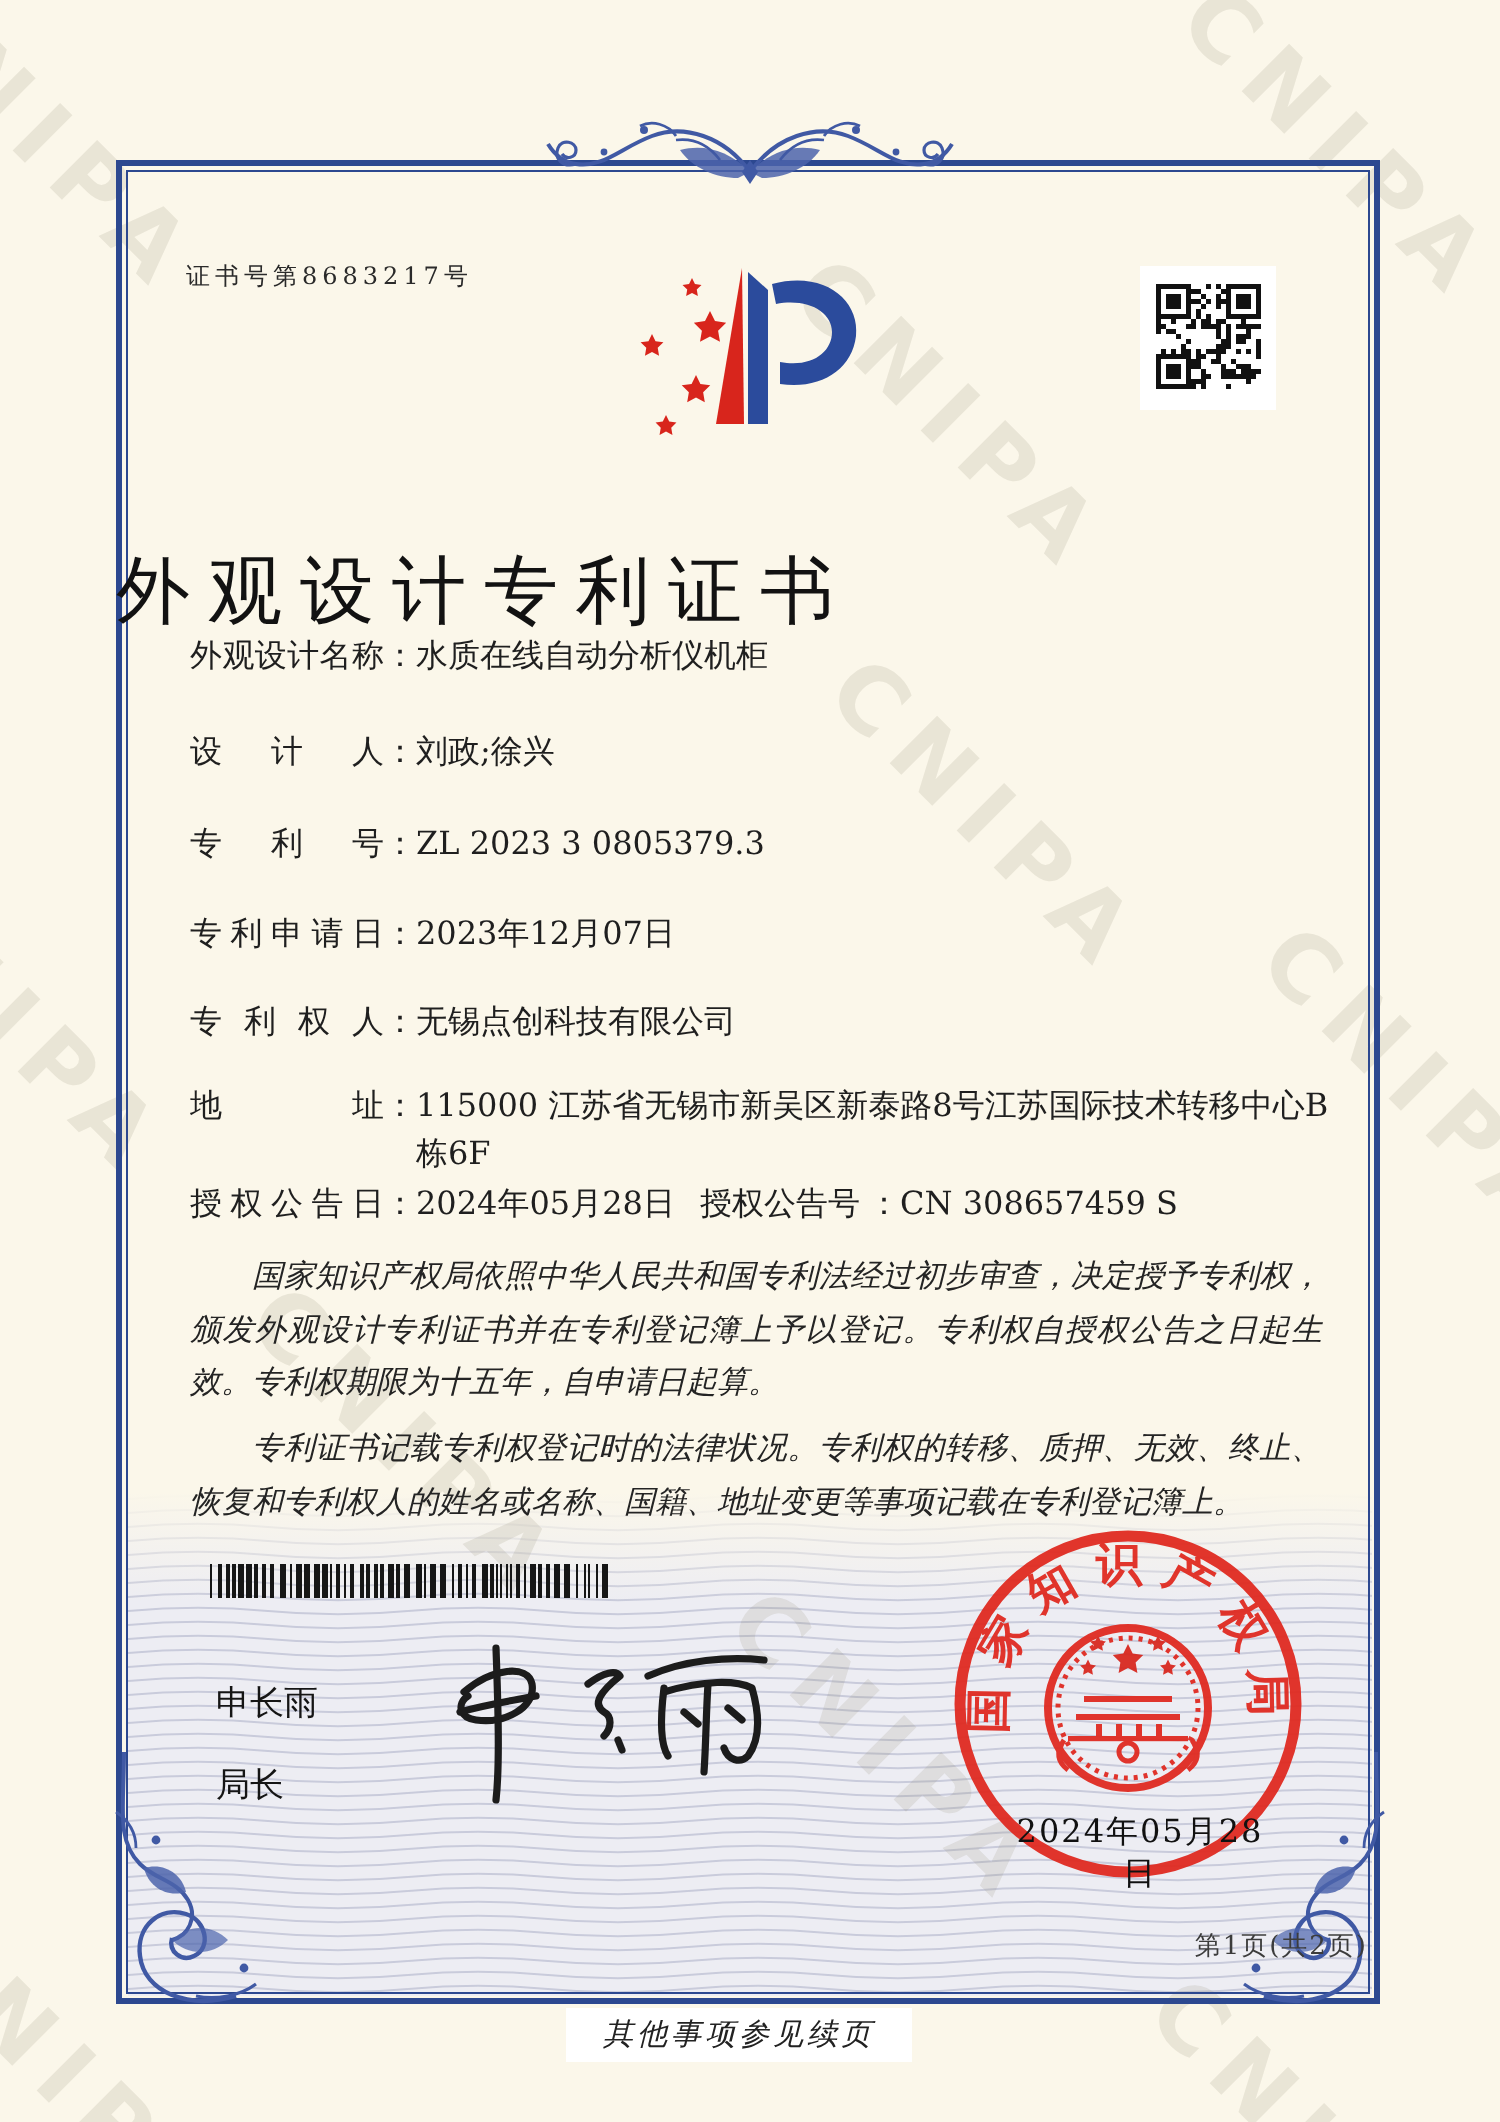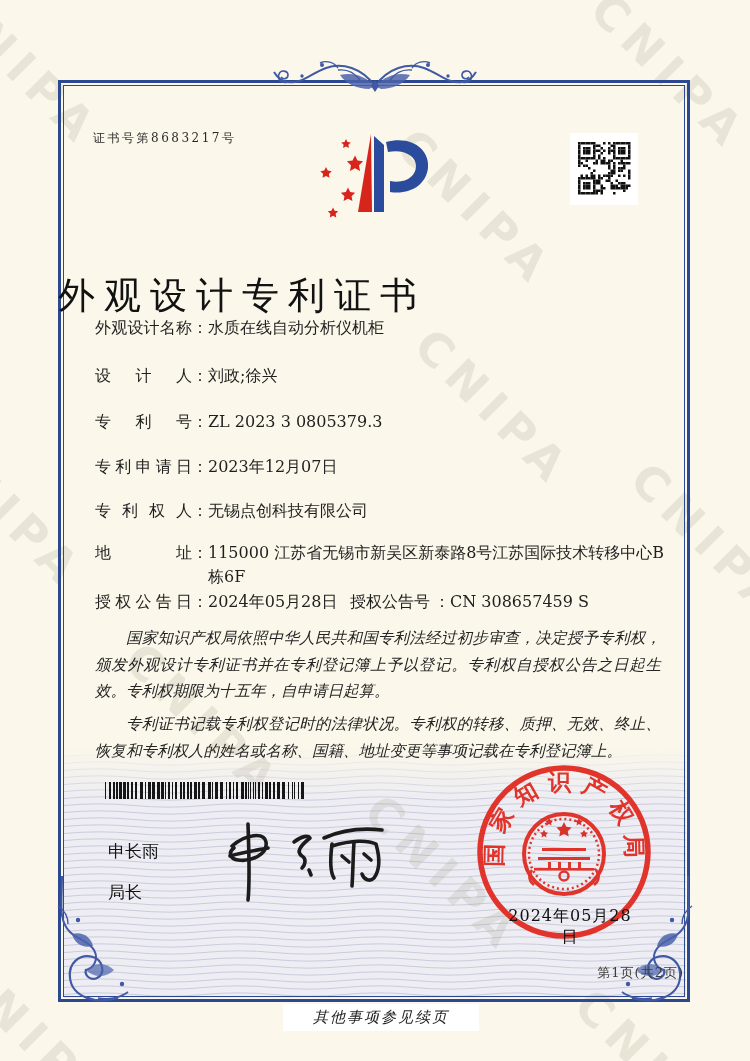--- a/index.html
+++ b/index.html
@@ -71,21 +71,21 @@
   .seal{position:absolute;left:474px;top:762px;z-index:5;opacity:0.93;}
   .seal-date{
     position:absolute;left:500px;top:906px;width:140px;text-align:center;
     font-size:16px;letter-spacing:1px;color:#111;z-index:6;
   }
   .page-num{
     position:absolute;left:58px;top:964px;width:626px;text-align:right;
     font-size:13px;letter-spacing:1px;color:#3c3c3c;z-index:3;
   }
   .note-box{
-    position:absolute;left:283px;top:1004px;width:196px;height:27px;
+    position:absolute;left:283px;top:1004px;width:173px;height:27px;
     background:#ffffff;z-index:3;text-align:center;line-height:27px;
     font-style:italic;font-size:15px;letter-spacing:2px;color:#222;
   }
 </style>
 </head>
 <body>
 
 <svg class="waves" width="622" height="252">
   <defs>
     <pattern id="wv" width="140" height="7" patternUnits="userSpaceOnUse">

